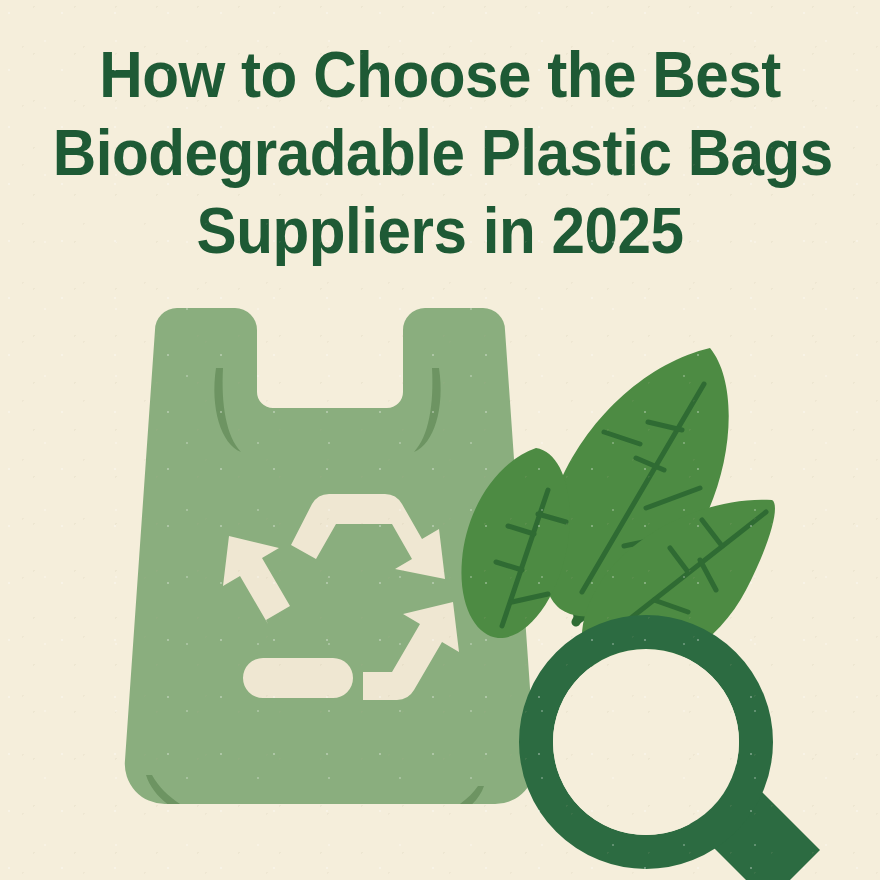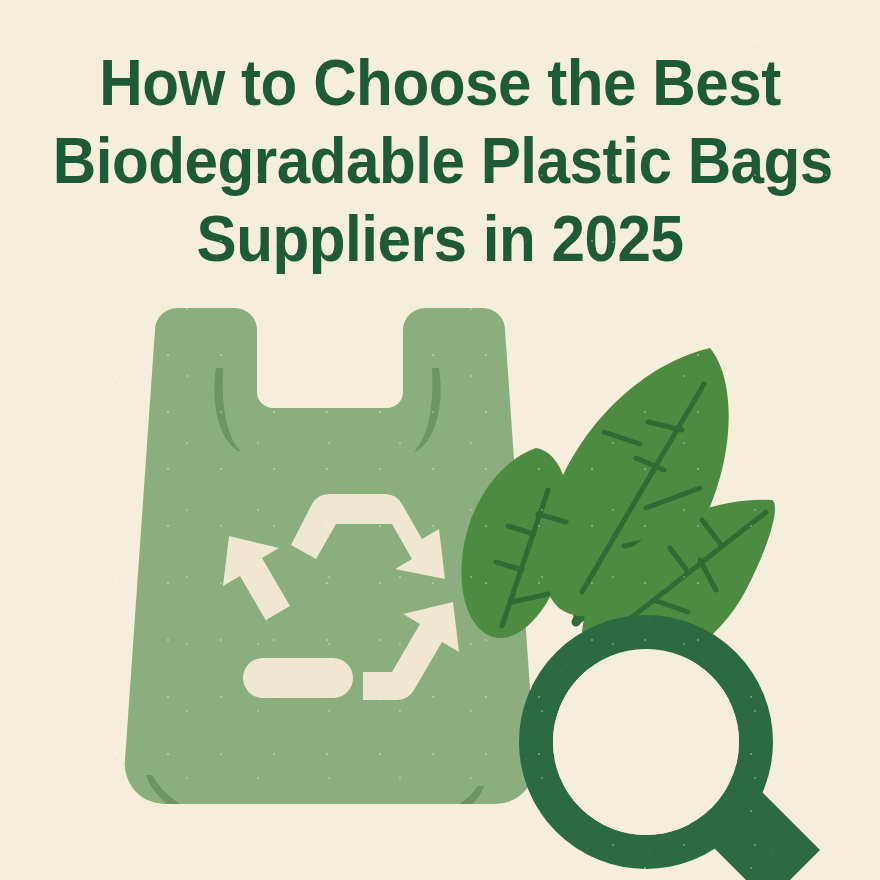--- a/index.html
+++ b/index.html
@@ -32,21 +32,20 @@
   }
   .title-block {
     position: absolute;
     left: 0;
     right: 0;
     top: 36px;
     z-index: 40;
     text-align: center;
     padding: 0 28px;
     box-sizing: border-box;
-    margin-top: 8px;
   }
   .title-line {
     color: #1e5a35;
     font-family: "Liberation Sans Narrow", "Liberation Sans", sans-serif;
     font-weight: 700;
     font-size: 64px;
     line-height: 78px;
     letter-spacing: -0.5px;
     white-space: nowrap;
     transform: scaleX(.94);

